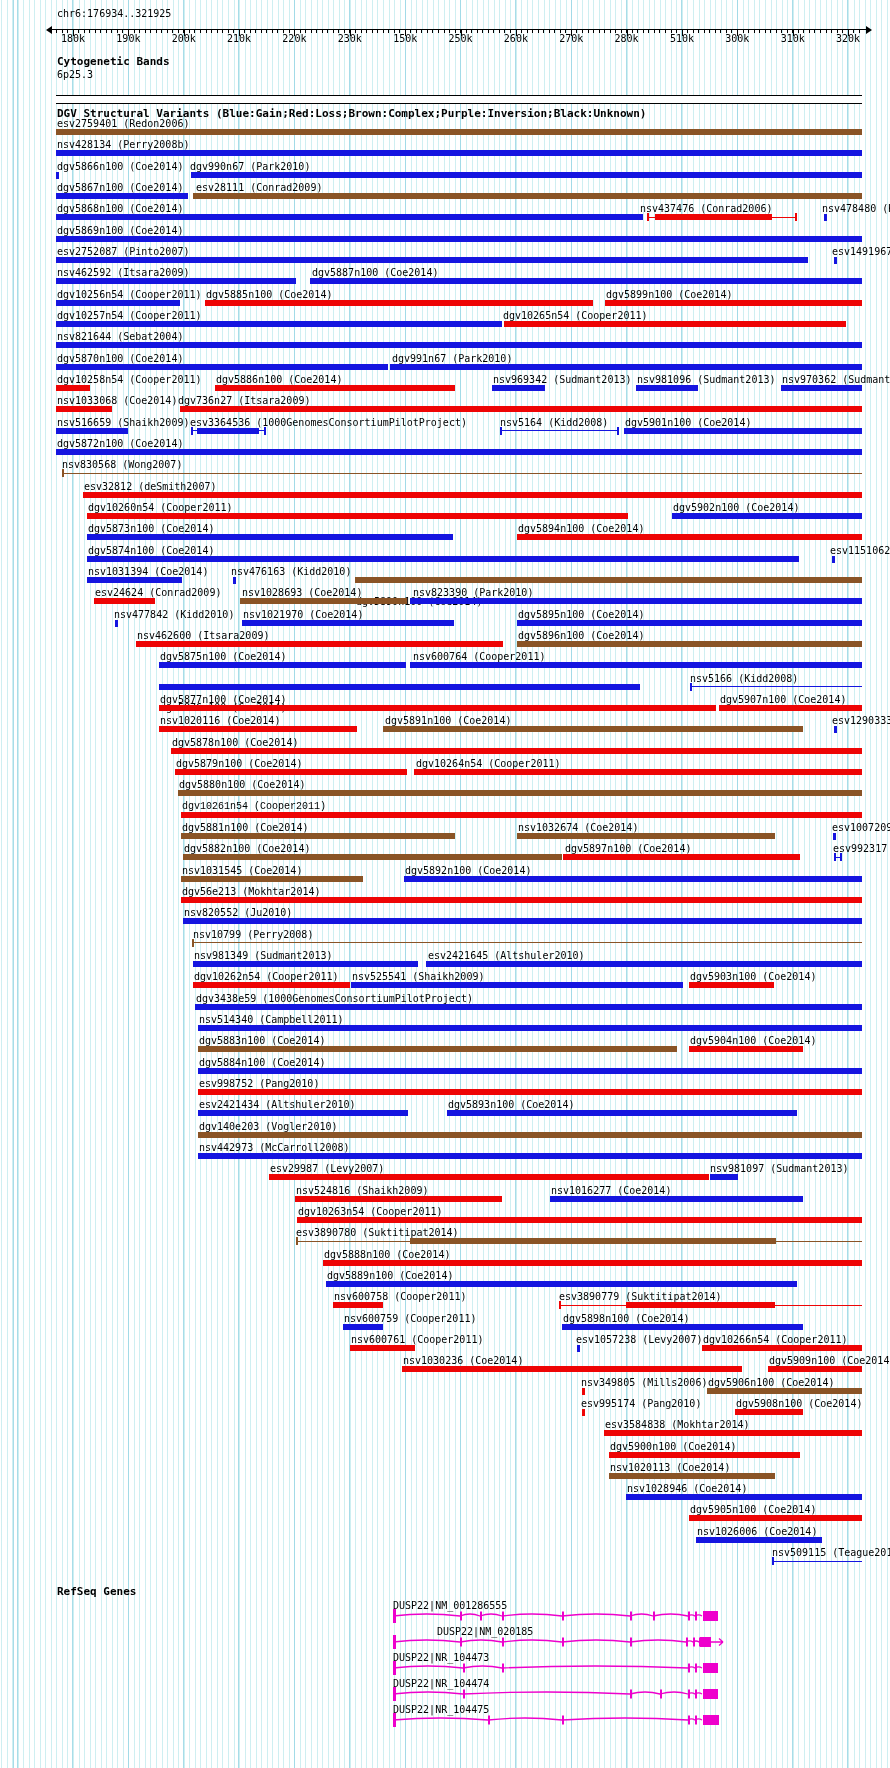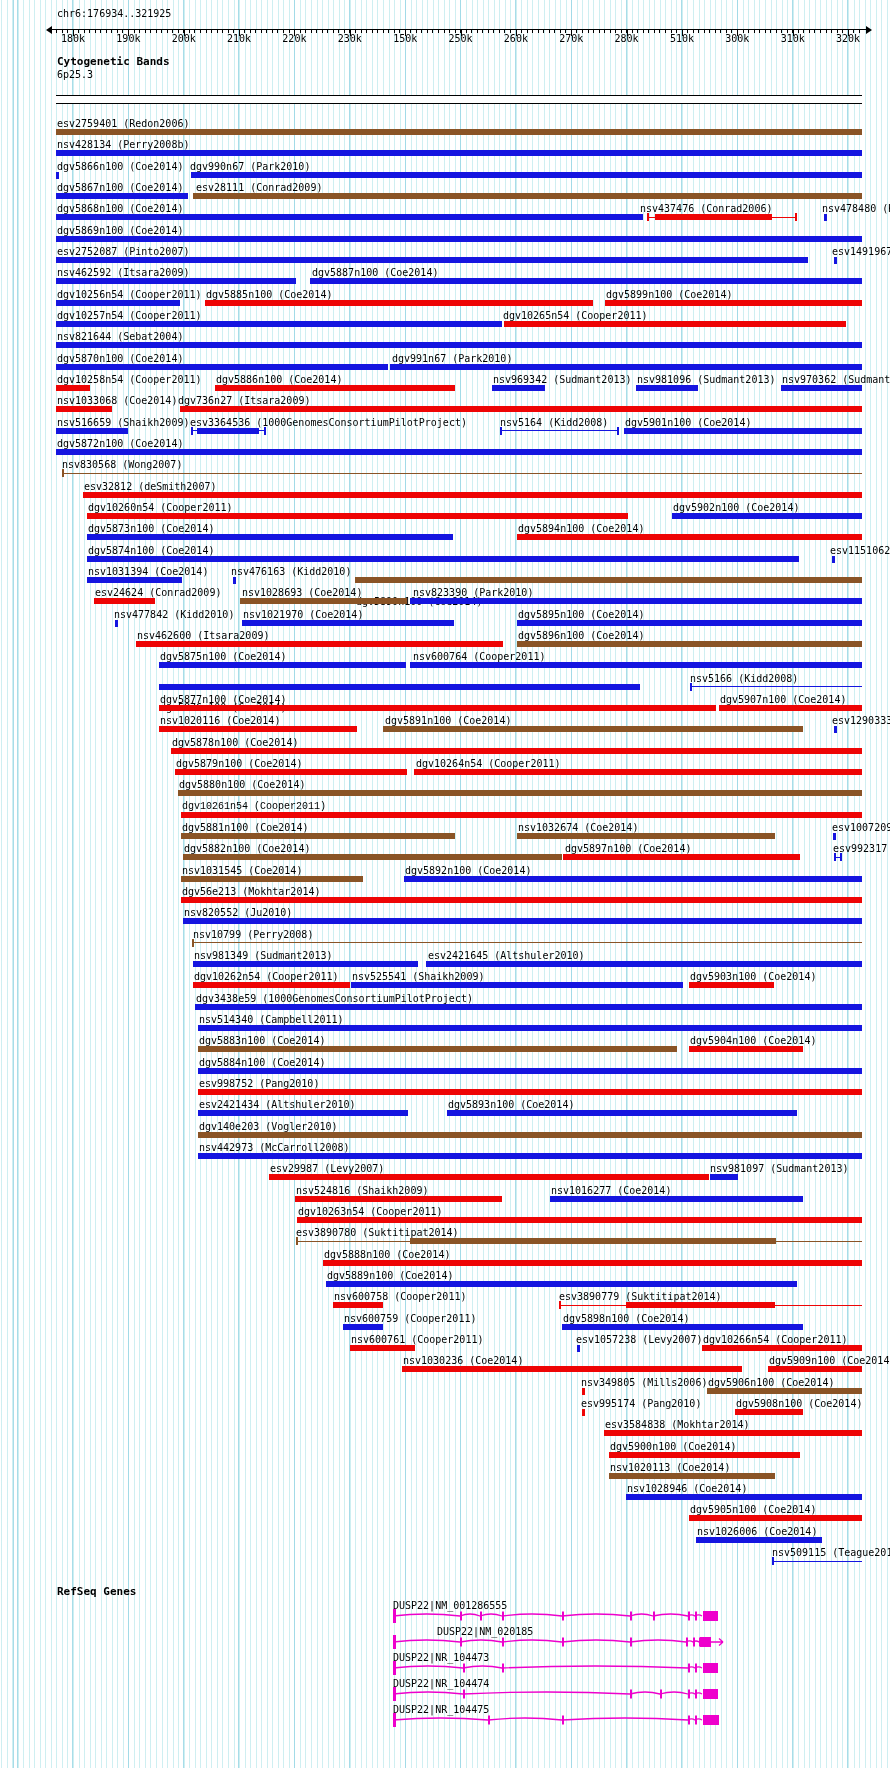--- a/index.html
+++ b/index.html
@@ -211,20 +211,21 @@
       <div class="rtick" style="left: 792.7px; top: 29px; height: 7px;"></div>
       <div class="rlab" style="left: 792.7px; top: 33px;">310k</div>
       <div class="rtick" style="left: 848px; top: 29px; height: 7px;"></div>
       <div class="rlab" style="left: 848px; top: 33px;">320k</div>
     </div>
 
   <div class="hdr" style="left:57px;top:56px;">Cytogenetic Bands</div>
   <div class="lbl" style="left:57px;top:69px;text-align:right;">6p25.3</div>
   <div id="cyto-box" style="left: 56px; top: 95px; width: 806px; height: 7px;"></div>
 
+  <div class="hdr" style="left:57px;top:108px;">DGV Structural Variants (Blue:Gain;Red:Loss;Brown:Complex;Purple:Inversion;Black:Unknown)</div>
   <div id="dgv-rows">
       <div class="lbl" style="left: 57px; top: 118px;">esv2759401 (Redon2006)</div>
       <div class="bar" style="left: 56px; top: 129px; width: 806px; background: rgb(138, 84, 38);"></div>
       <div class="lbl" style="left: 57px; top: 139.3px;">nsv428134 (Perry2008b)</div>
       <div class="bar" style="left: 56px; top: 150.3px; width: 806px; background: rgb(21, 21, 224);"></div>
       <div class="lbl" style="left: 57px; top: 160.7px;">dgv5866n100 (Coe2014)</div>
       <div class="tick" style="left: 56px; top: 171.7px; background: rgb(21, 21, 224);"></div>
       <div class="lbl" style="left: 190px; top: 160.7px;">dgv990n67 (Park2010)</div>
       <div class="bar" style="left: 191px; top: 171.7px; width: 671px; background: rgb(21, 21, 224);"></div>
       <div class="lbl" style="left: 57px; top: 182px;">dgv5867n100 (Coe2014)</div>

